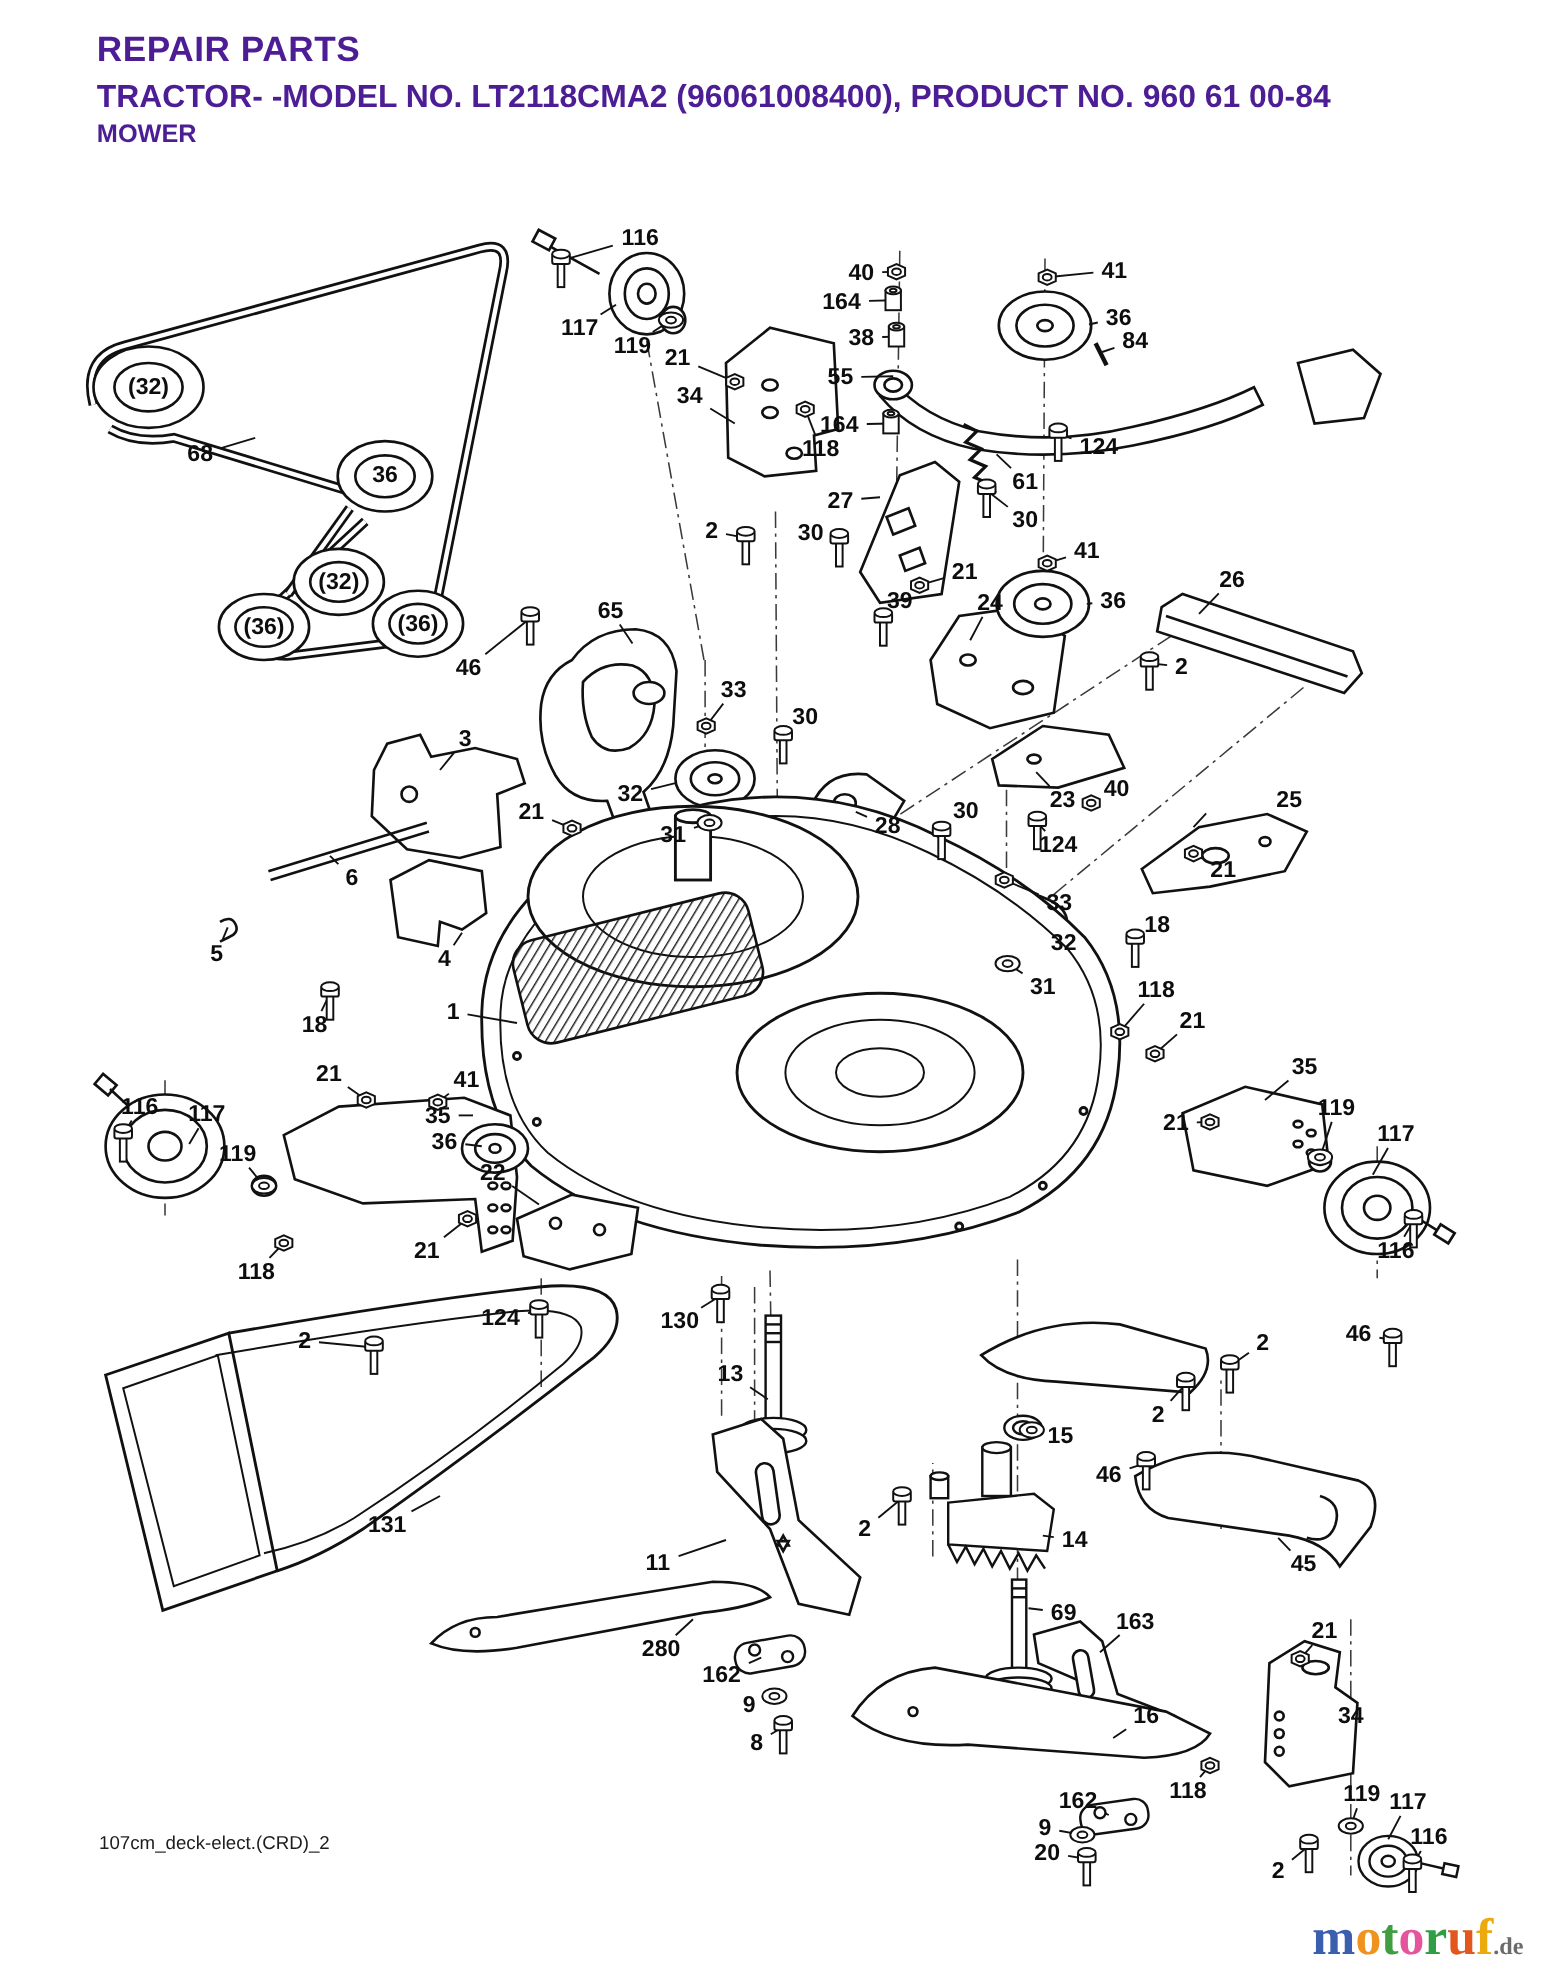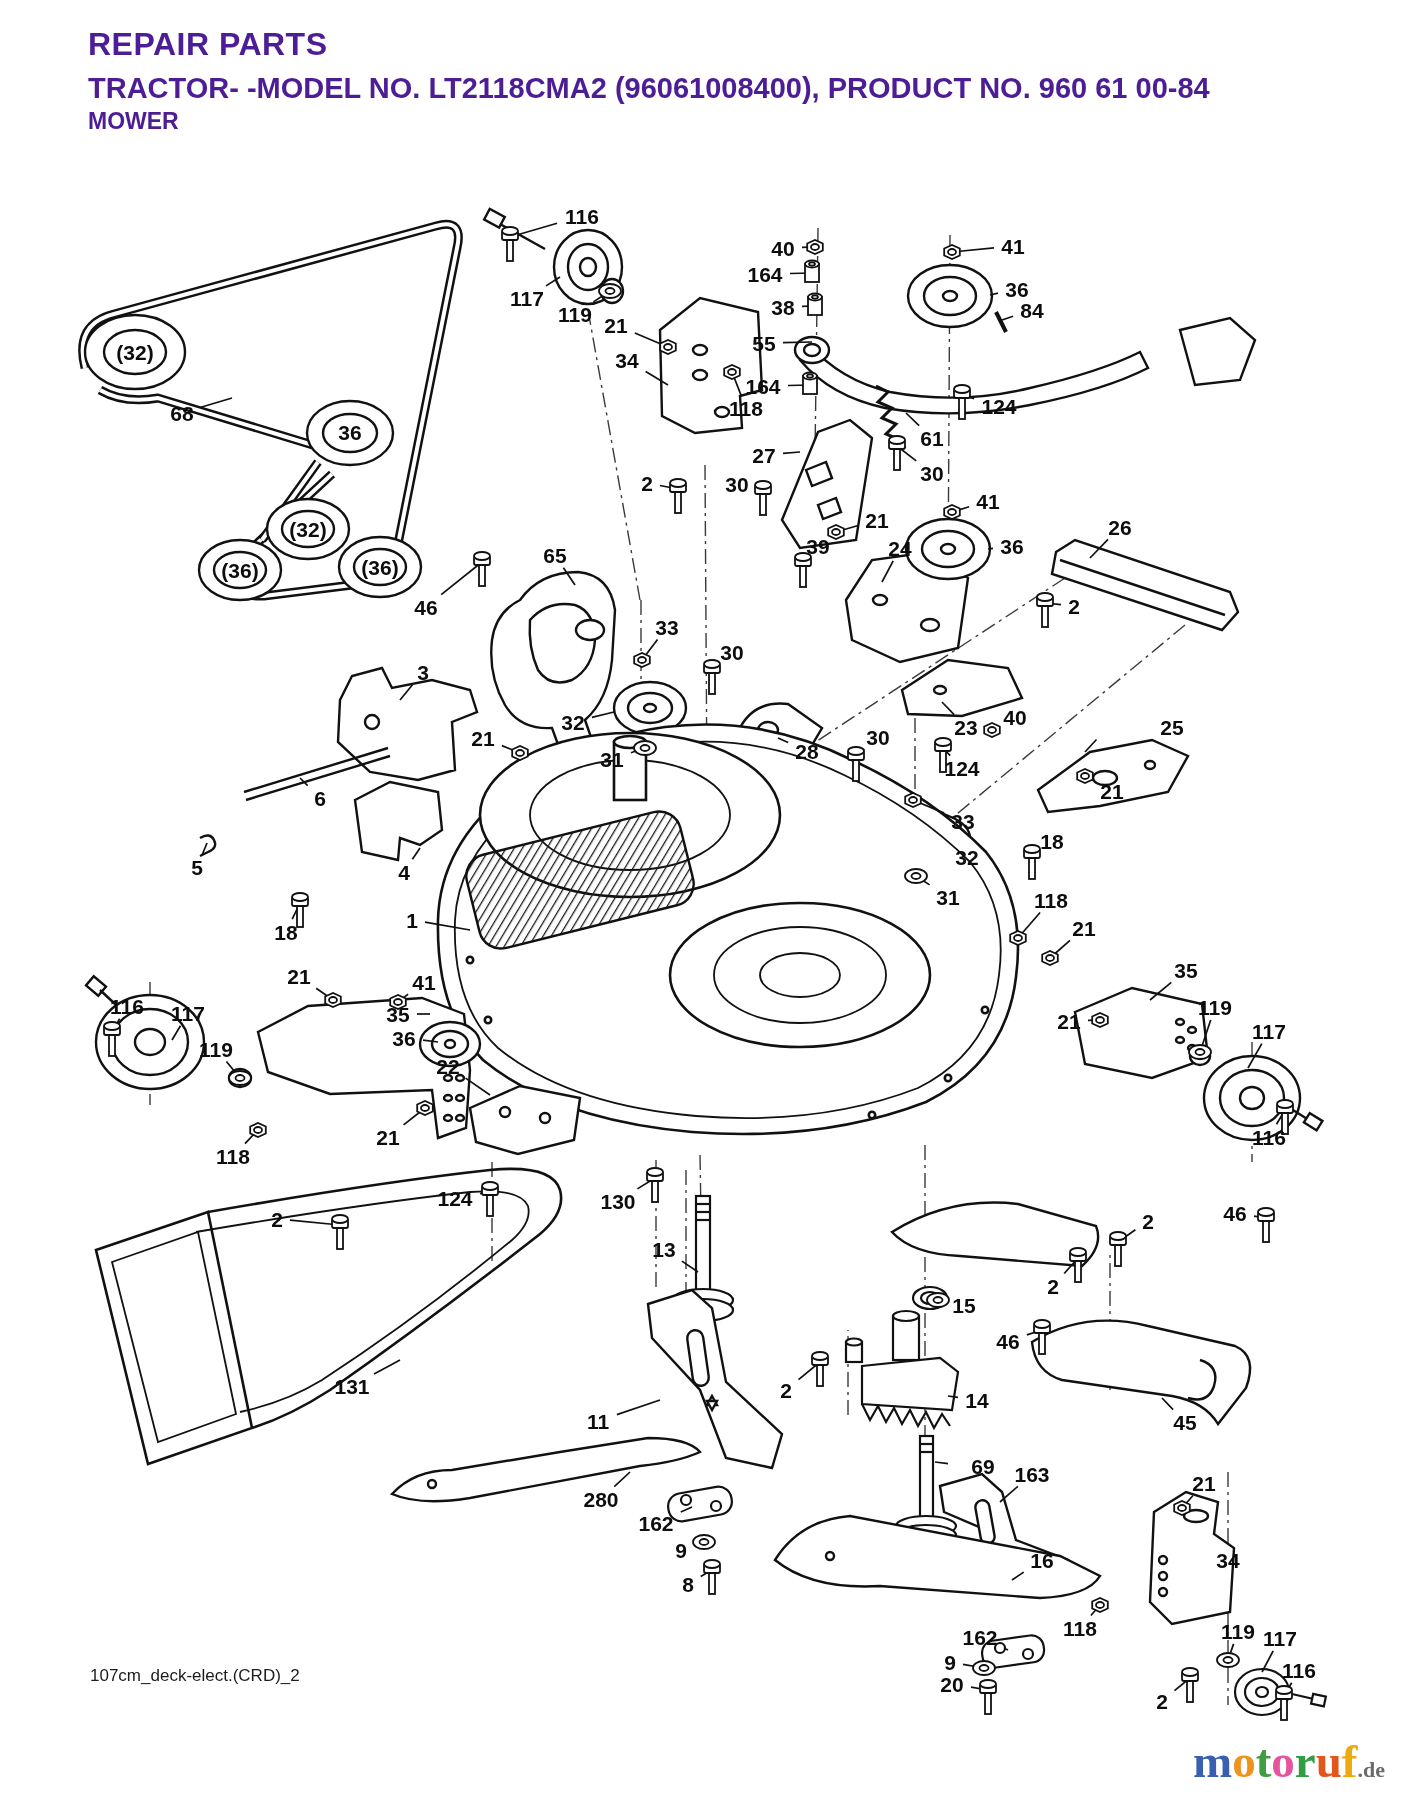--- a/index.html
+++ b/index.html
@@ -791,21 +791,21 @@
       <div class="callout" style="left: 964px; top: 1305px;">15</div>
       <div class="callout" style="left: 1008px; top: 1341px;">46</div>
       <div class="callout" style="left: 977px; top: 1400px;">14</div>
       <div class="callout" style="left: 786px; top: 1390px;">2</div>
       <div class="callout" style="left: 598px; top: 1421px;">11</div>
       <div class="callout" style="left: 352px; top: 1386px;">131</div>
       <div class="callout" style="left: 601px; top: 1499px;">280</div>
       <div class="callout" style="left: 656px; top: 1523px;">162</div>
       <div class="callout" style="left: 681px; top: 1550px;">9</div>
       <div class="callout" style="left: 688px; top: 1584px;">8</div>
-      <div class="callout" style="left: 967px; top: 1466px; margin-left: 16px;">69</div>
+      <div class="callout" style="left: 967px; top: 1466px;">69</div>
       <div class="callout" style="left: 1032px; top: 1474px;">163</div>
       <div class="callout" style="left: 1042px; top: 1560px;">16</div>
       <div class="callout" style="left: 1185px; top: 1422px;">45</div>
       <div class="callout" style="left: 980px; top: 1637px;">162</div>
       <div class="callout" style="left: 950px; top: 1662px;">9</div>
       <div class="callout" style="left: 952px; top: 1684px;">20</div>
       <div class="callout" style="left: 1204px; top: 1483px;">21</div>
       <div class="callout" style="left: 1228px; top: 1560px;">34</div>
       <div class="callout" style="left: 1080px; top: 1628px;">118</div>
       <div class="callout" style="left: 1238px; top: 1631px;">119</div>

